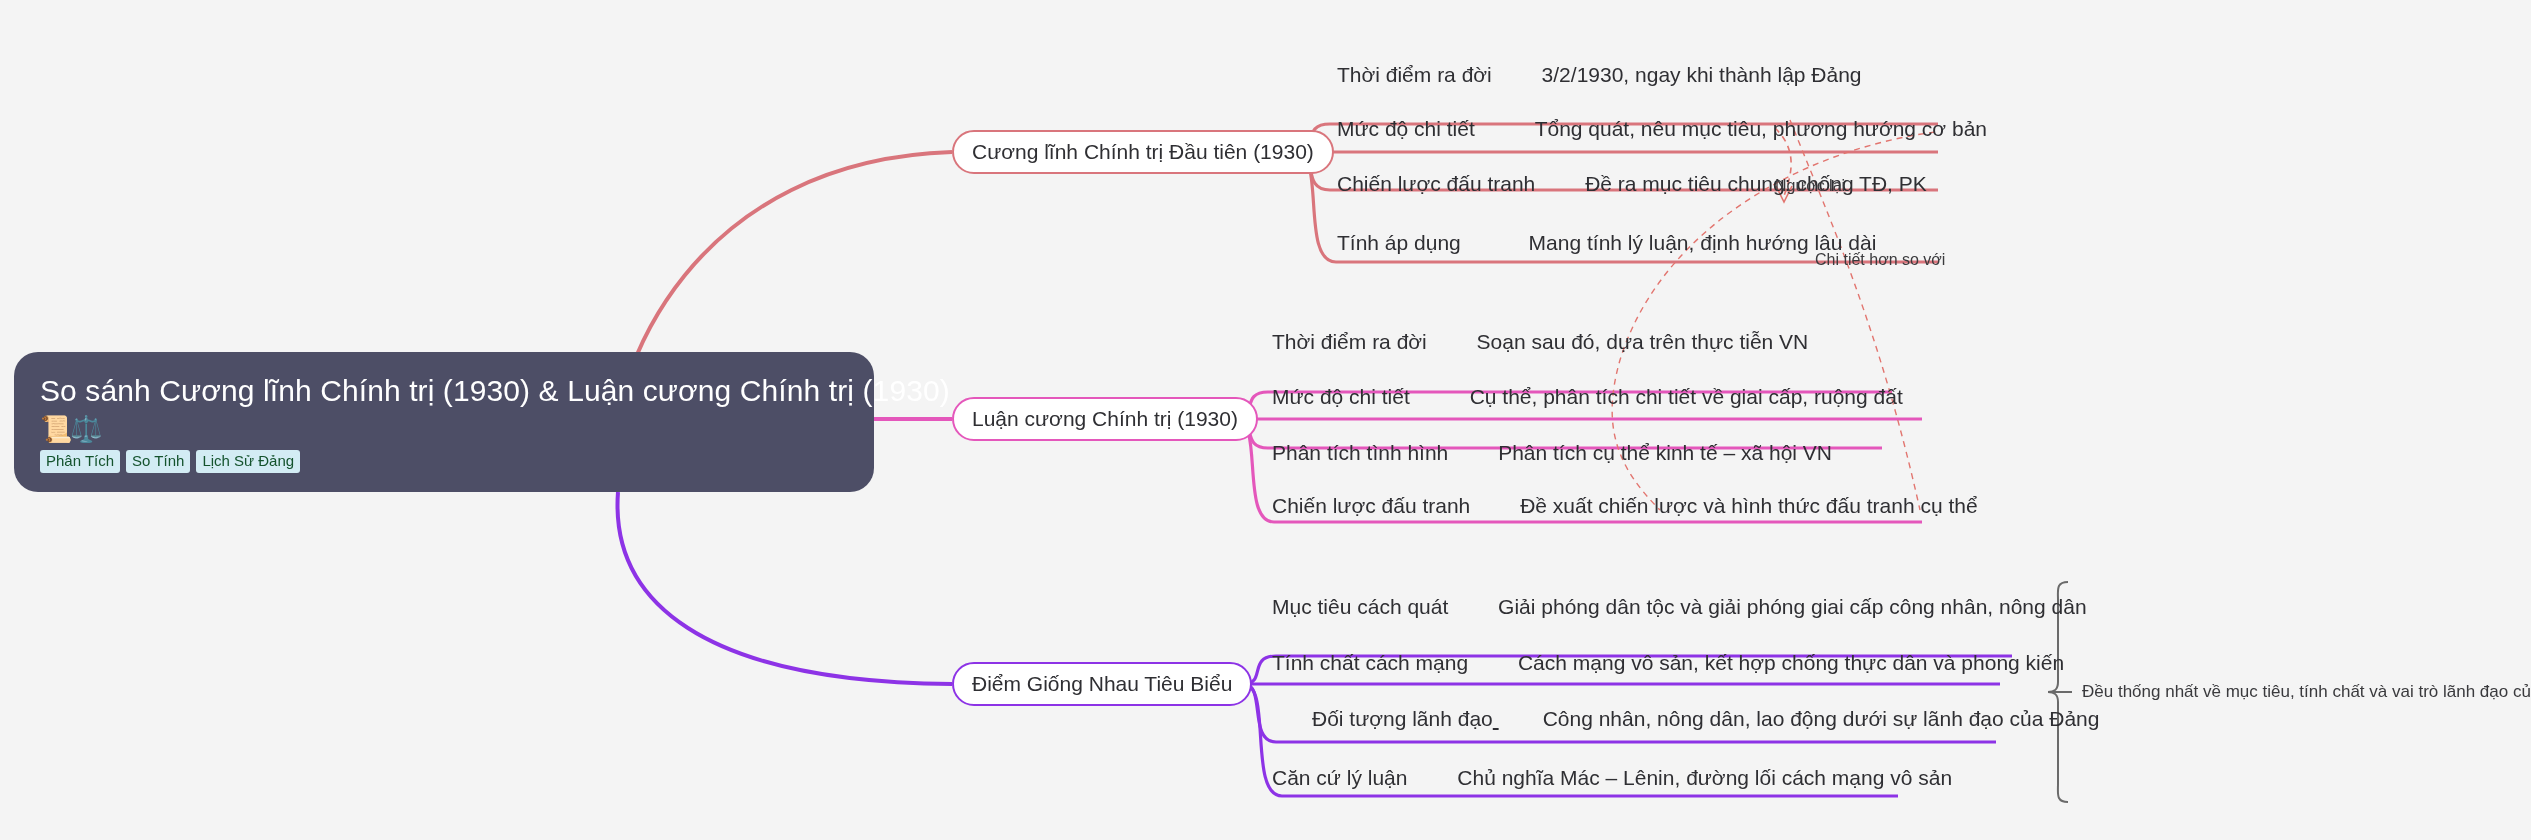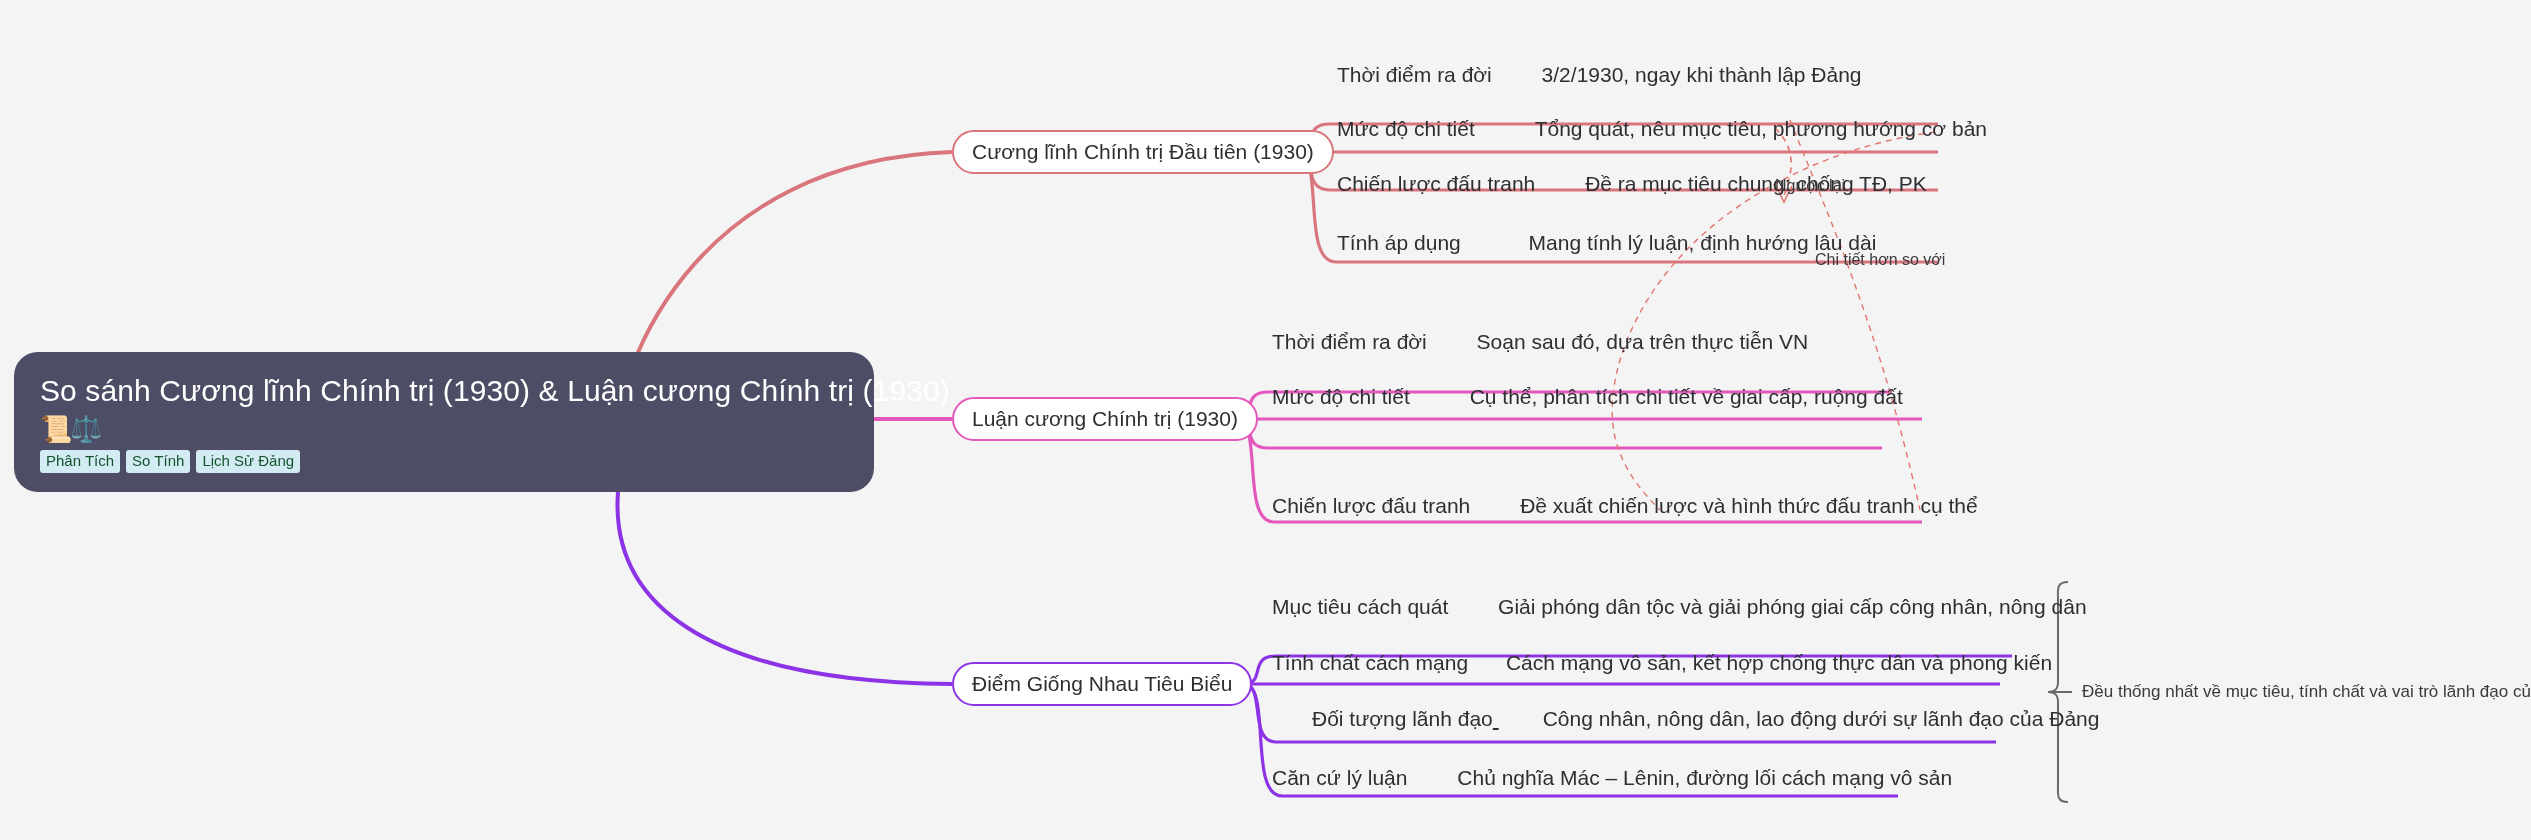--- a/index.html
+++ b/index.html
@@ -175,36 +175,40 @@
   </div>
 
   <div class="leaf" style="left:1272px;top:329px;">
     <span class="k">Thời điểm ra đời</span>
     <span class="v" style="margin-left:44px;">Soạn sau đó, dựa trên thực tiễn VN</span>
   </div>
   <div class="leaf" style="left:1272px;top:384px;">
     <span class="k">Mức độ chi tiết</span>
     <span class="v" style="margin-left:54px;">Cụ thể, phân tích chi tiết về giai cấp, ruộng đất</span>
   </div>
+  <div class="leaf" style="left:1272px;top:440px;">
+    <span class="k">Phân tích tình hình</span>
+    <span class="v" style="margin-left:44px;">Phân tích cụ thể kinh tế – xã hội VN</span>
+  </div>
   <div class="leaf" style="left:1272px;top:493px;">
     <span class="k">Chiến lược đấu tranh</span>
     <span class="v" style="margin-left:44px;">Đề xuất chiến lược và hình thức đấu tranh cụ thể</span>
   </div>
 
   <div class="branch-node b3" style="left:952px;top:662px;">
     <span>Điểm Giống Nhau Tiêu Biểu</span>
   </div>
 
   <div class="leaf" style="left:1272px;top:594px;">
     <span class="k">Mục tiêu cách quát</span>
     <span class="v" style="margin-left:44px;">Giải phóng dân tộc và giải phóng giai cấp công nhân, nông dân</span>
   </div>
   <div class="leaf" style="left:1272px;top:650px;">
     <span class="k">Tính chất cách mạng</span>
-    <span class="v" style="margin-left:32px;">Cách mạng vô sản, kết hợp chống thực dân và phong kiến</span>
+    <span class="v" style="margin-left:44px;">Cách mạng vô sản, kết hợp chống thực dân và phong kiến</span>
   </div>
   <div class="leaf" style="left:1312px;top:706px;text-decoration:underline;">
     <span class="k">Đối tượng lãnh đạo</span>
     <span class="v" style="margin-left:44px;">Công nhân, nông dân, lao động dưới sự lãnh đạo của Đảng</span>
   </div>
   <div class="leaf" style="left:1272px;top:765px;">
     <span class="k">Căn cứ lý luận</span>
     <span class="v" style="margin-left:44px;">Chủ nghĩa Mác – Lênin, đường lối cách mạng vô sản</span>
   </div>
 

